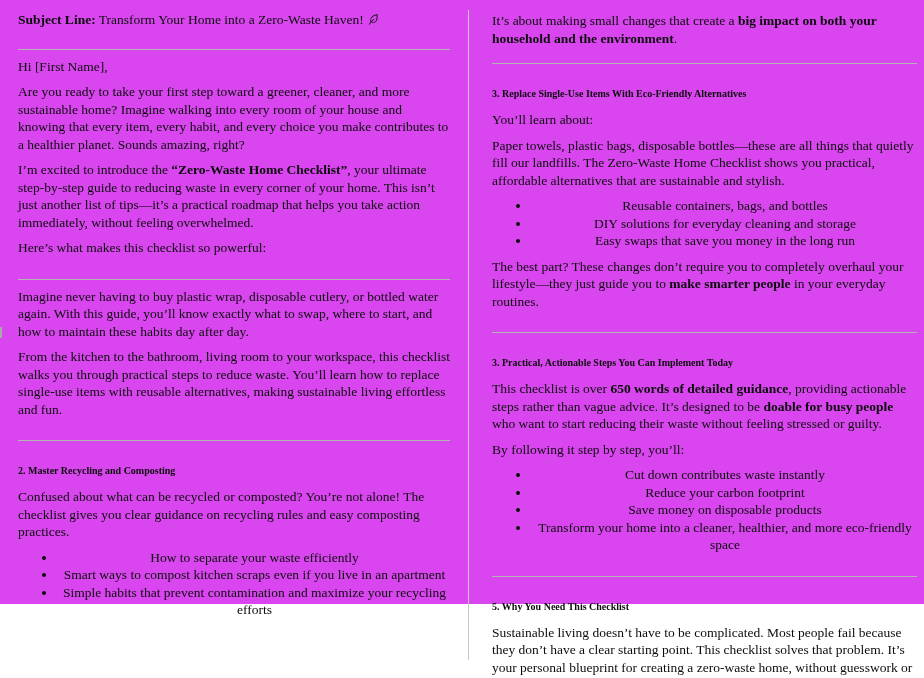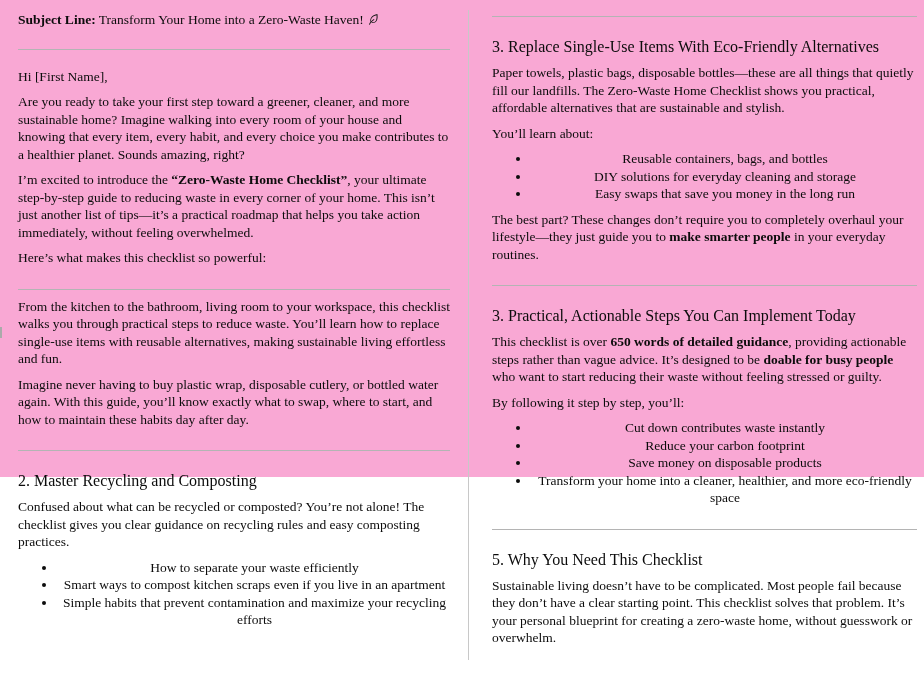--- a/index.html
+++ b/index.html
@@ -3,42 +3,42 @@
 <meta charset="utf-8">
 <style>
   html, body { margin: 0; padding: 0; }
   body {
     width: 924px; height: 678px;
     background: #ffffff;
     overflow: hidden;
     font-family: "Liberation Serif", "DejaVu Serif", serif;
     color: #0c0c0c;
   }
-  .page { position: relative; width: 924px; height: 477px; background: #f9a8d4; }
+  .page { position: relative; width: 924px; height: 604px; background: #d946ef; }
 
   .col { position: absolute; top: 0; font-size: 13.5px; line-height: 17.5px; }
   .col-left  { left: 18px;  width: 432px; }
   .col-right { left: 492px; width: 425px; }
 
   p  { margin: 8px 0 0 0; }
   p.subject   { margin-top: 11px; }
-  p.greeting  { margin-top: 18px; }
+  p.greeting  { margin-top: 8px; }
   p.continued { margin-top: 12px; }
 
   hr {
     border: none; height: 0;
     border-top: 1px solid #b4b4b4;
     margin: 20px 0 0 0;
   }
   hr.pre-section { margin-top: 22px; }
   hr.after-continued { margin-top: 16px; }
 
   h2.section-heading {
-    font-size: 16px; line-height: 19px;
-    font-weight: normal;
+    font-size: 10px; line-height: 19px;
+    font-weight: bold;
     margin: 20px 0 0 0;
   }
 
   ul { margin: 8px 0 0 0; padding-left: 39px; list-style: disc outside; text-align: center; }
   li { margin: 0; padding-left: 2px; }
 
   strong { font-weight: bold; }
 
   .leaf-icon { display: inline-block; width: 13px; height: 13px; vertical-align: -2px; margin-left: 3px; }
   .leaf-icon svg { display: block; width: 13px; height: 13px; fill: #1a1a1a; }
@@ -72,49 +72,50 @@
 
     <p>Are you ready to take your first step toward a greener, cleaner, and more sustainable home? Imagine walking into every room of your house and knowing that every item, every habit, and every choice you make contributes to a healthier planet. Sounds amazing, right?</p>
 
     <p><span>I’m excited to introduce the </span><strong>“Zero-Waste Home Checklist”</strong><span>, your ultimate step-by-step guide to reducing waste in every corner of your home. This isn’t just another list of tips—it’s a practical roadmap that helps you take action immediately, without feeling overwhelmed.</span></p>
 
     <p>Here’s what makes this checklist so powerful:</p>
 
     <hr class="pre-section">
 
 
+    <p>Imagine never having to buy plastic wrap, disposable cutlery, or bottled water again. With this guide, you’ll know exactly what to swap, where to start, and how to maintain these habits day after day.</p>
+
     <p>From the kitchen to the bathroom, living room to your workspace, this checklist walks you through practical steps to reduce waste. You’ll learn how to replace single-use items with reusable alternatives, making sustainable living effortless and fun.</p>
-
-    <p>Imagine never having to buy plastic wrap, disposable cutlery, or bottled water again. With this guide, you’ll know exactly what to swap, where to start, and how to maintain these habits day after day.</p>
 
     <hr class="pre-section">
 
     <h2 class="section-heading">2. Master Recycling and Composting</h2>
 
     <p>Confused about what can be recycled or composted? You’re not alone! The checklist gives you clear guidance on recycling rules and easy composting practices.</p>
 
 
     <ul>
       <li>How to separate your waste efficiently</li>
       <li>Smart ways to compost kitchen scraps even if you live in an apartment</li>
       <li>Simple habits that prevent contamination and maximize your recycling efforts</li>
     </ul>
   </div>
 
   <div class="column-divider"></div>
 
   <div class="col col-right">
+    <p class="continued"><span>It’s about making small changes that create a </span><strong>big impact on both your household and the environment</strong><span>.</span></p>
 
     <hr class="after-continued">
 
     <h2 class="section-heading">3. Replace Single-Use Items With Eco-Friendly Alternatives</h2>
 
+    <p>You’ll learn about:</p>
+
     <p>Paper towels, plastic bags, disposable bottles—these are all things that quietly fill our landfills. The Zero-Waste Home Checklist shows you practical, affordable alternatives that are sustainable and stylish.</p>
-
-    <p>You’ll learn about:</p>
 
     <ul>
       <li>Reusable containers, bags, and bottles</li>
       <li>DIY solutions for everyday cleaning and storage</li>
       <li>Easy swaps that save you money in the long run</li>
     </ul>
 
     <p><span>The best part? These changes don’t require you to completely overhaul your lifestyle—they just guide you to </span><strong>make smarter people</strong><span> in your everyday routines.</span></p>
 
     <hr class="pre-section">

